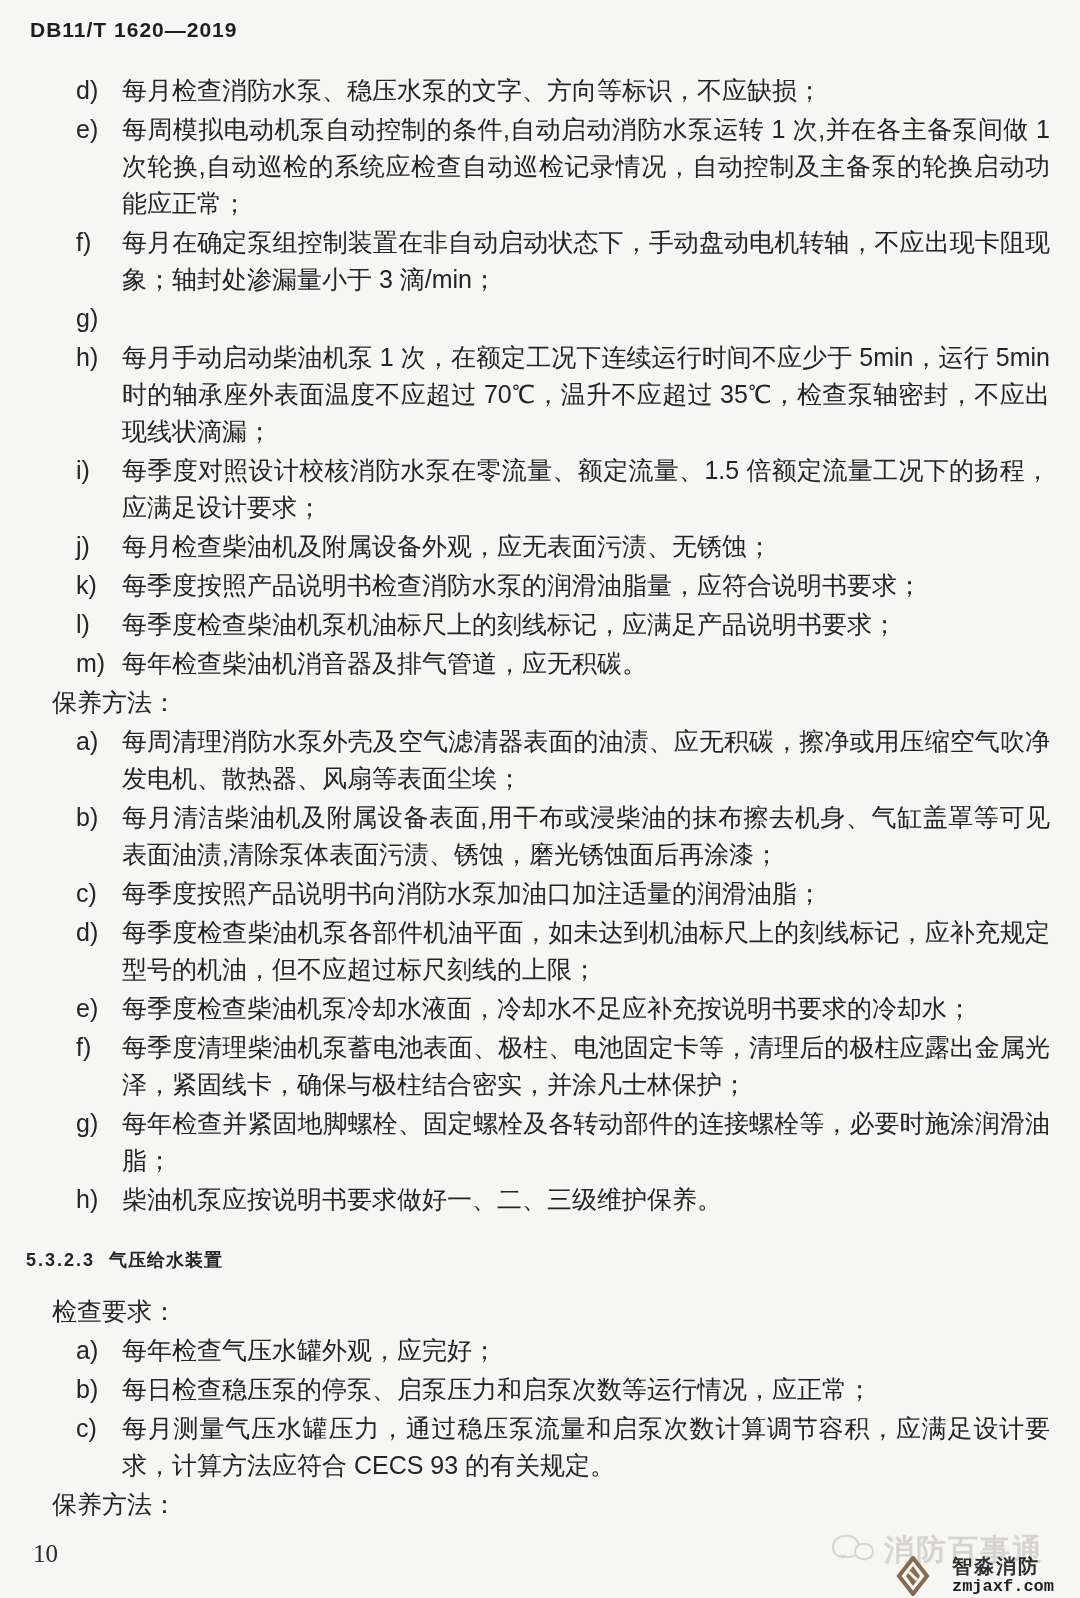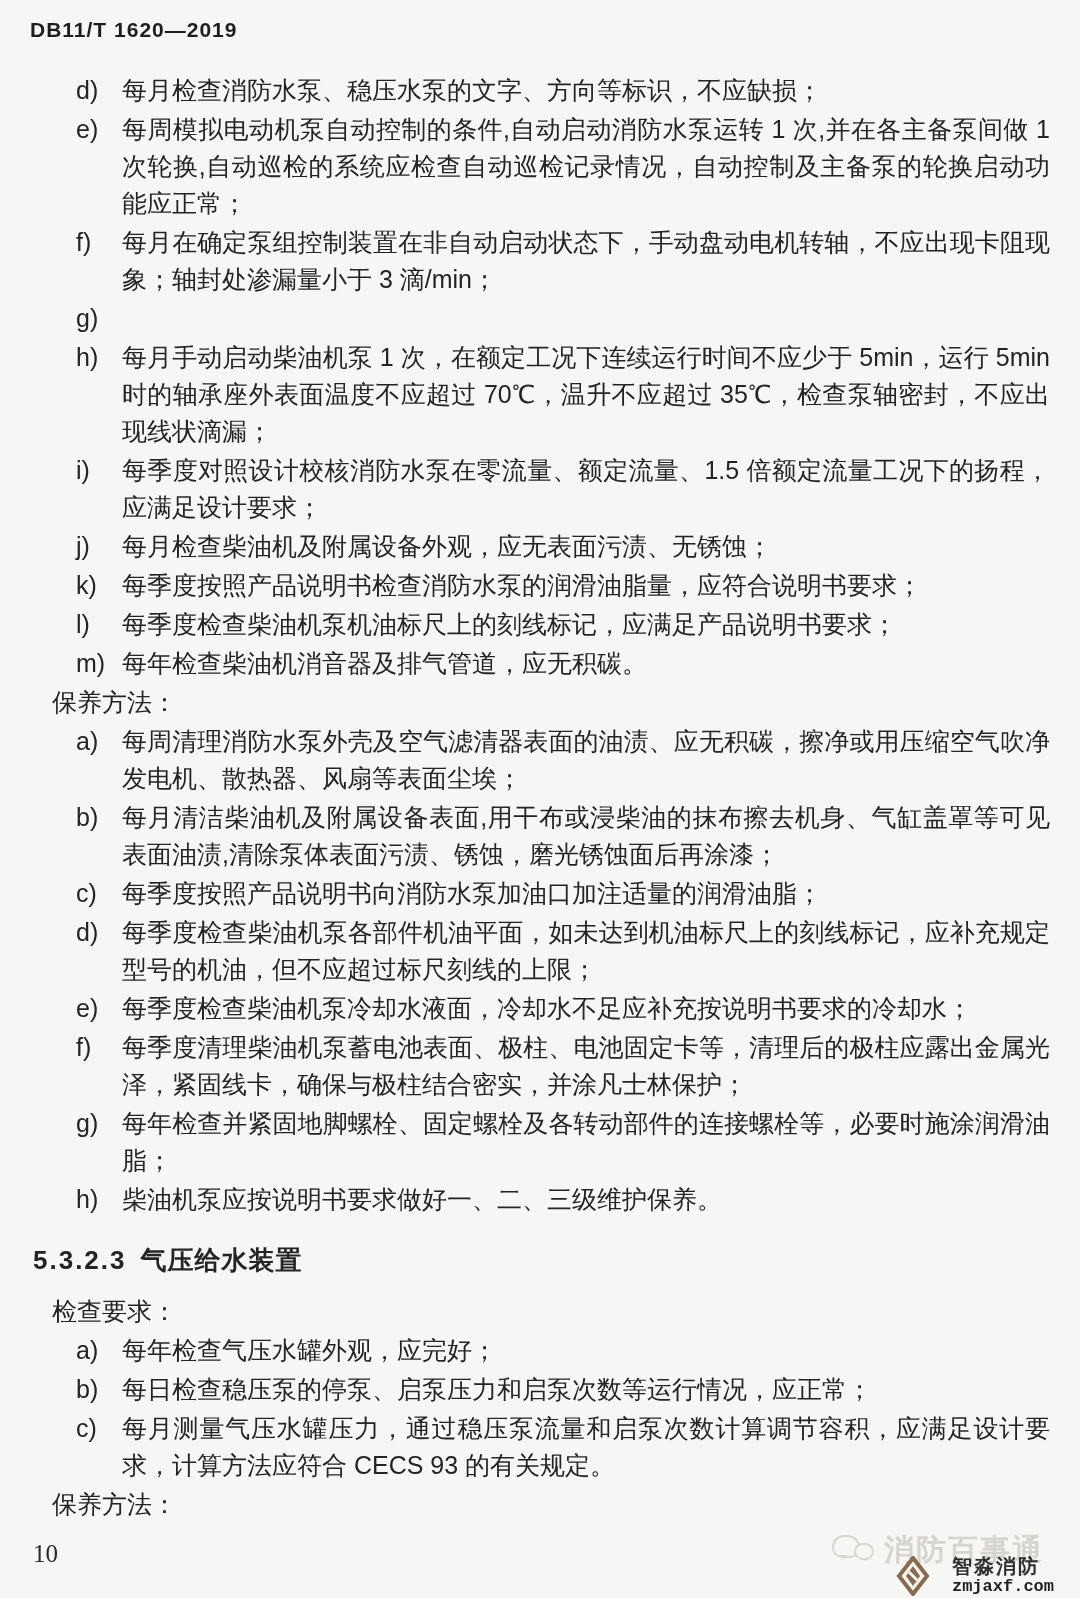--- a/index.html
+++ b/index.html
@@ -26,22 +26,22 @@
     font-size: 25px; line-height: 37px;
   }
   .txt {
     flex: 1; font-size: 25px; line-height: 37px;
     text-align: justify;
   }
   .subhead {
     padding-left: 52px; font-size: 25px; line-height: 37px; margin-bottom: 2px;
   }
   .section-heading {
-    padding-left: 33px; margin: 24px 0 14px 0;
-    font-size: 26px; line-height: 37px; display: flex;
+    padding-left: 26px; margin: 24px 0 14px 0;
+    font-size: 18px; line-height: 37px; display: flex;
   }
   .section-num { font-weight: bold; letter-spacing: 2px; }
   .section-title { font-weight: bold; margin-left: 14px; letter-spacing: 1px; }
   .page-number {
     position: absolute; left: 33px; top: 1540px;
     font-size: 25px; font-family: "Liberation Serif", serif; color: #2a2a2a;
   }
   .watermark {
     position: absolute; right: 26px; top: 1526px; width: 250px; height: 70px;
   }

